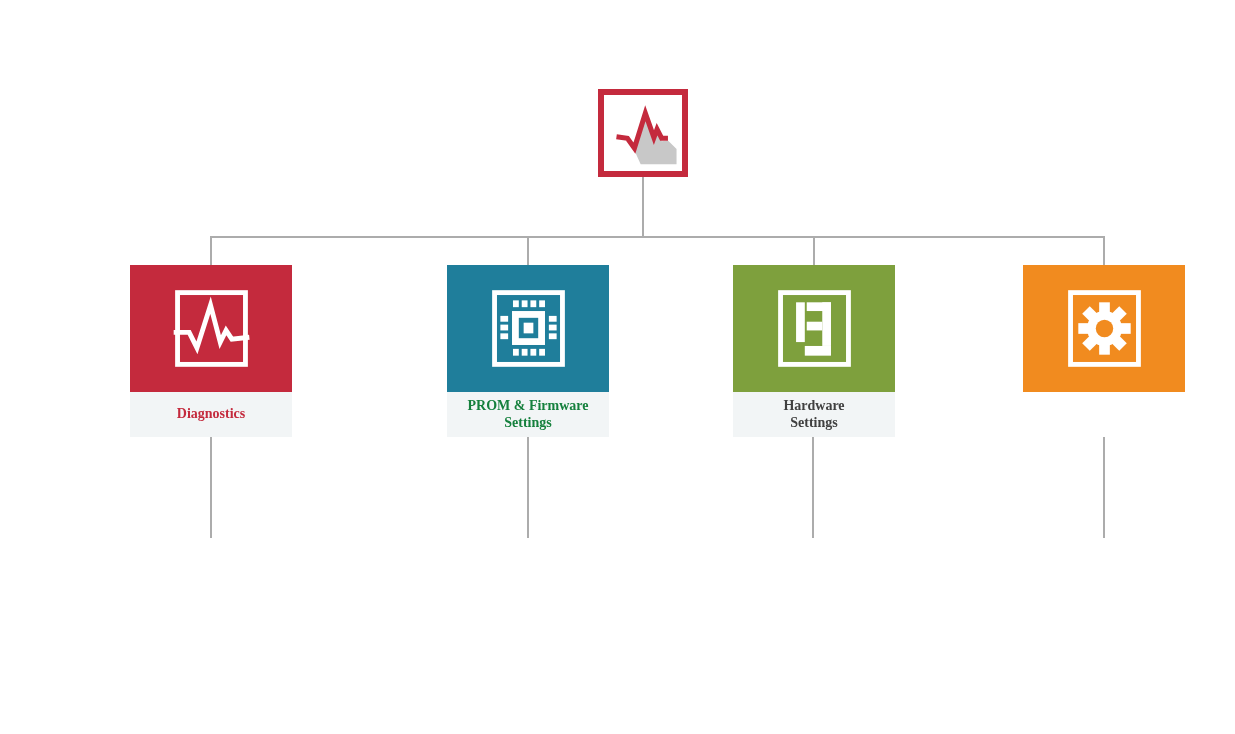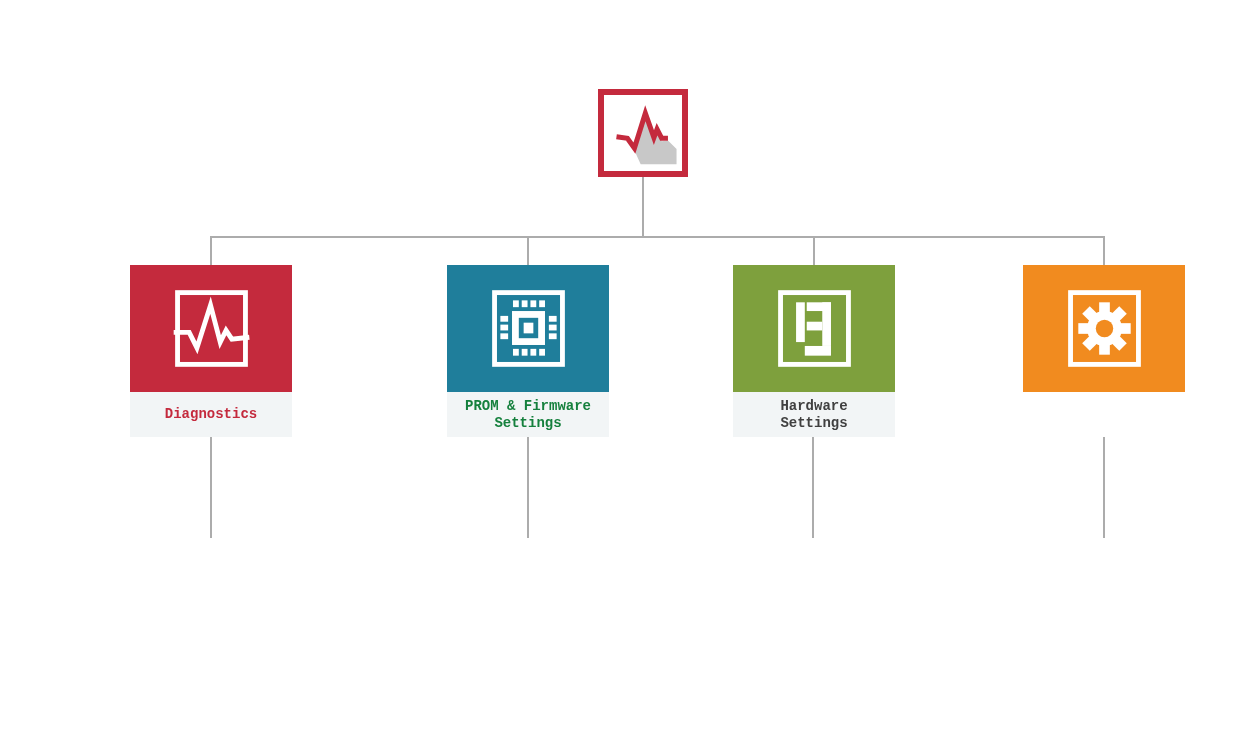--- a/index.html
+++ b/index.html
@@ -1,17 +1,17 @@
 <!DOCTYPE html>
 <html><head>
 <meta charset="utf-8">
 <style>
   html,body{margin:0;padding:0;background:#ffffff;}
   .canvas{position:relative;width:1235px;height:538px;background:#ffffff;overflow:hidden;
-          font-family:Liberation Mono, monospace;}
+          font-family:Liberation Serif, serif;}
   .line{position:absolute;background:#acacac;}
   .root-node{position:absolute;left:598px;top:89px;width:90px;height:88px;background:#ffffff;
              border:6px solid #c42a3d;box-sizing:border-box;}
   .card{position:absolute;top:265px;width:162px;}
   .card-top{height:127px;display:flex;align-items:center;justify-content:center;}
   .card-label{min-height:45px;background:#f2f5f6;display:flex;align-items:center;justify-content:center;
               text-align:center;font-weight:bold;font-size:14px;line-height:1.18;white-space:pre-line;
               box-sizing:border-box;padding:4px 2px;}
   .bg-red{background:#c42a3d;}   .tx-red{color:#c42a3d;}
   .bg-teal{background:#1f7e9b;}  .tx-teal{color:#15803d;}

